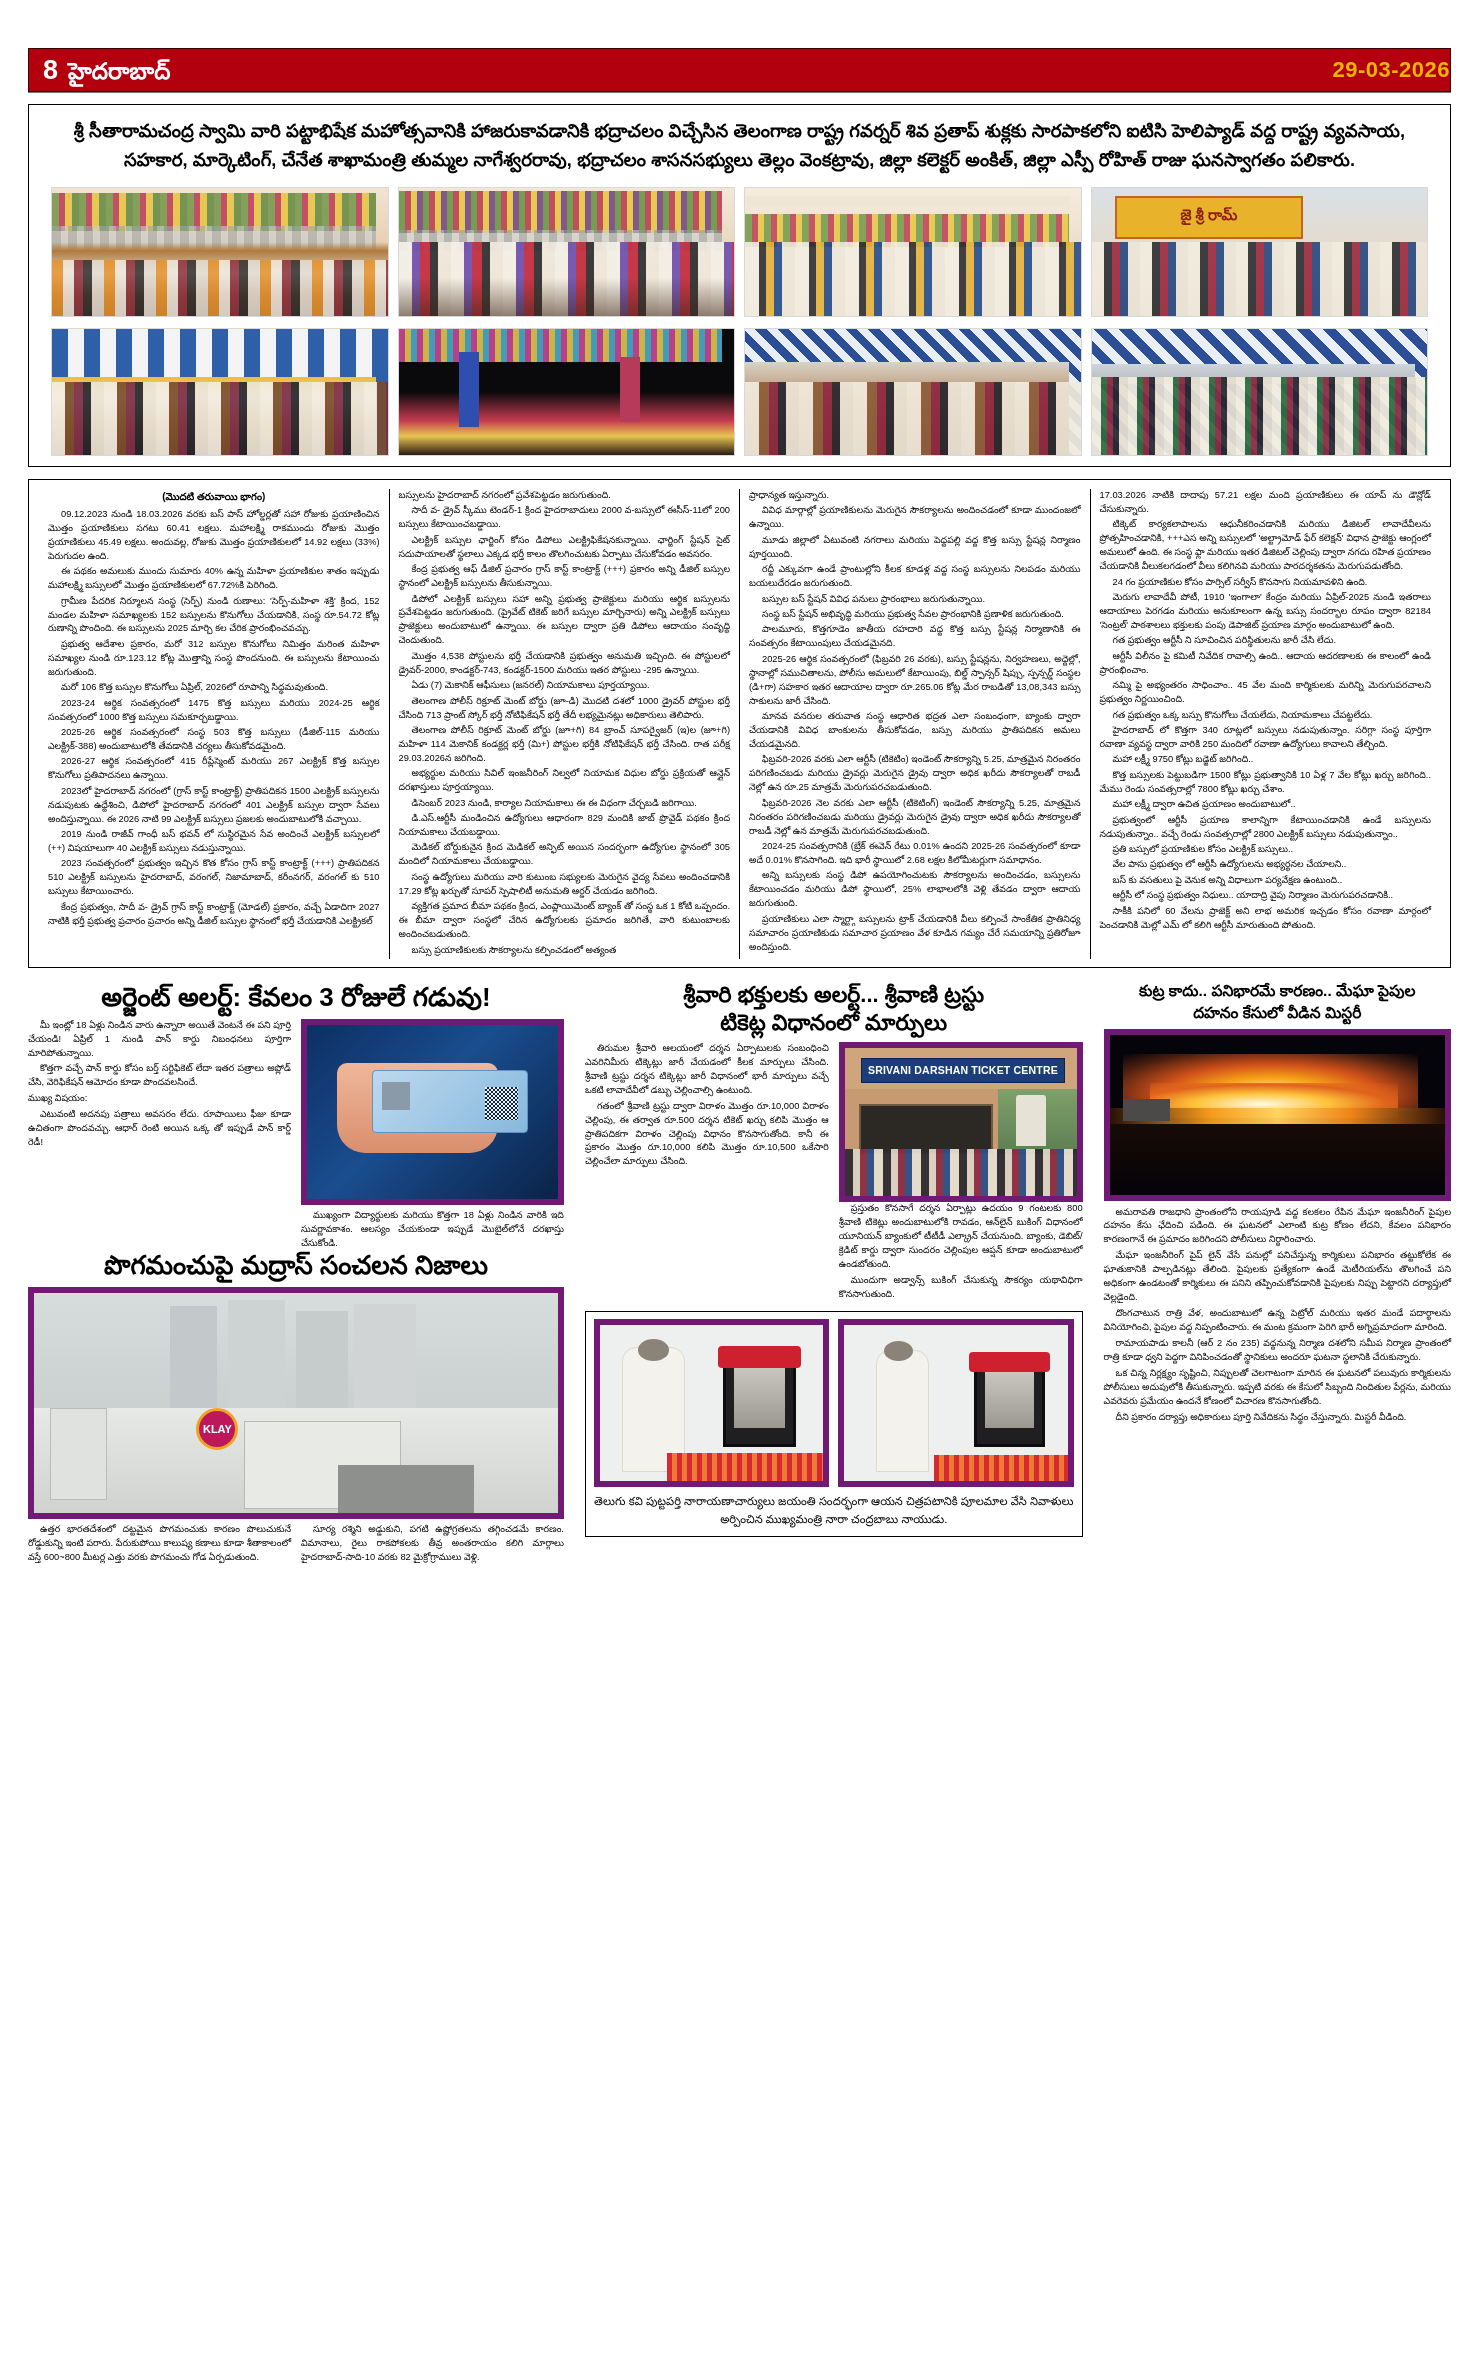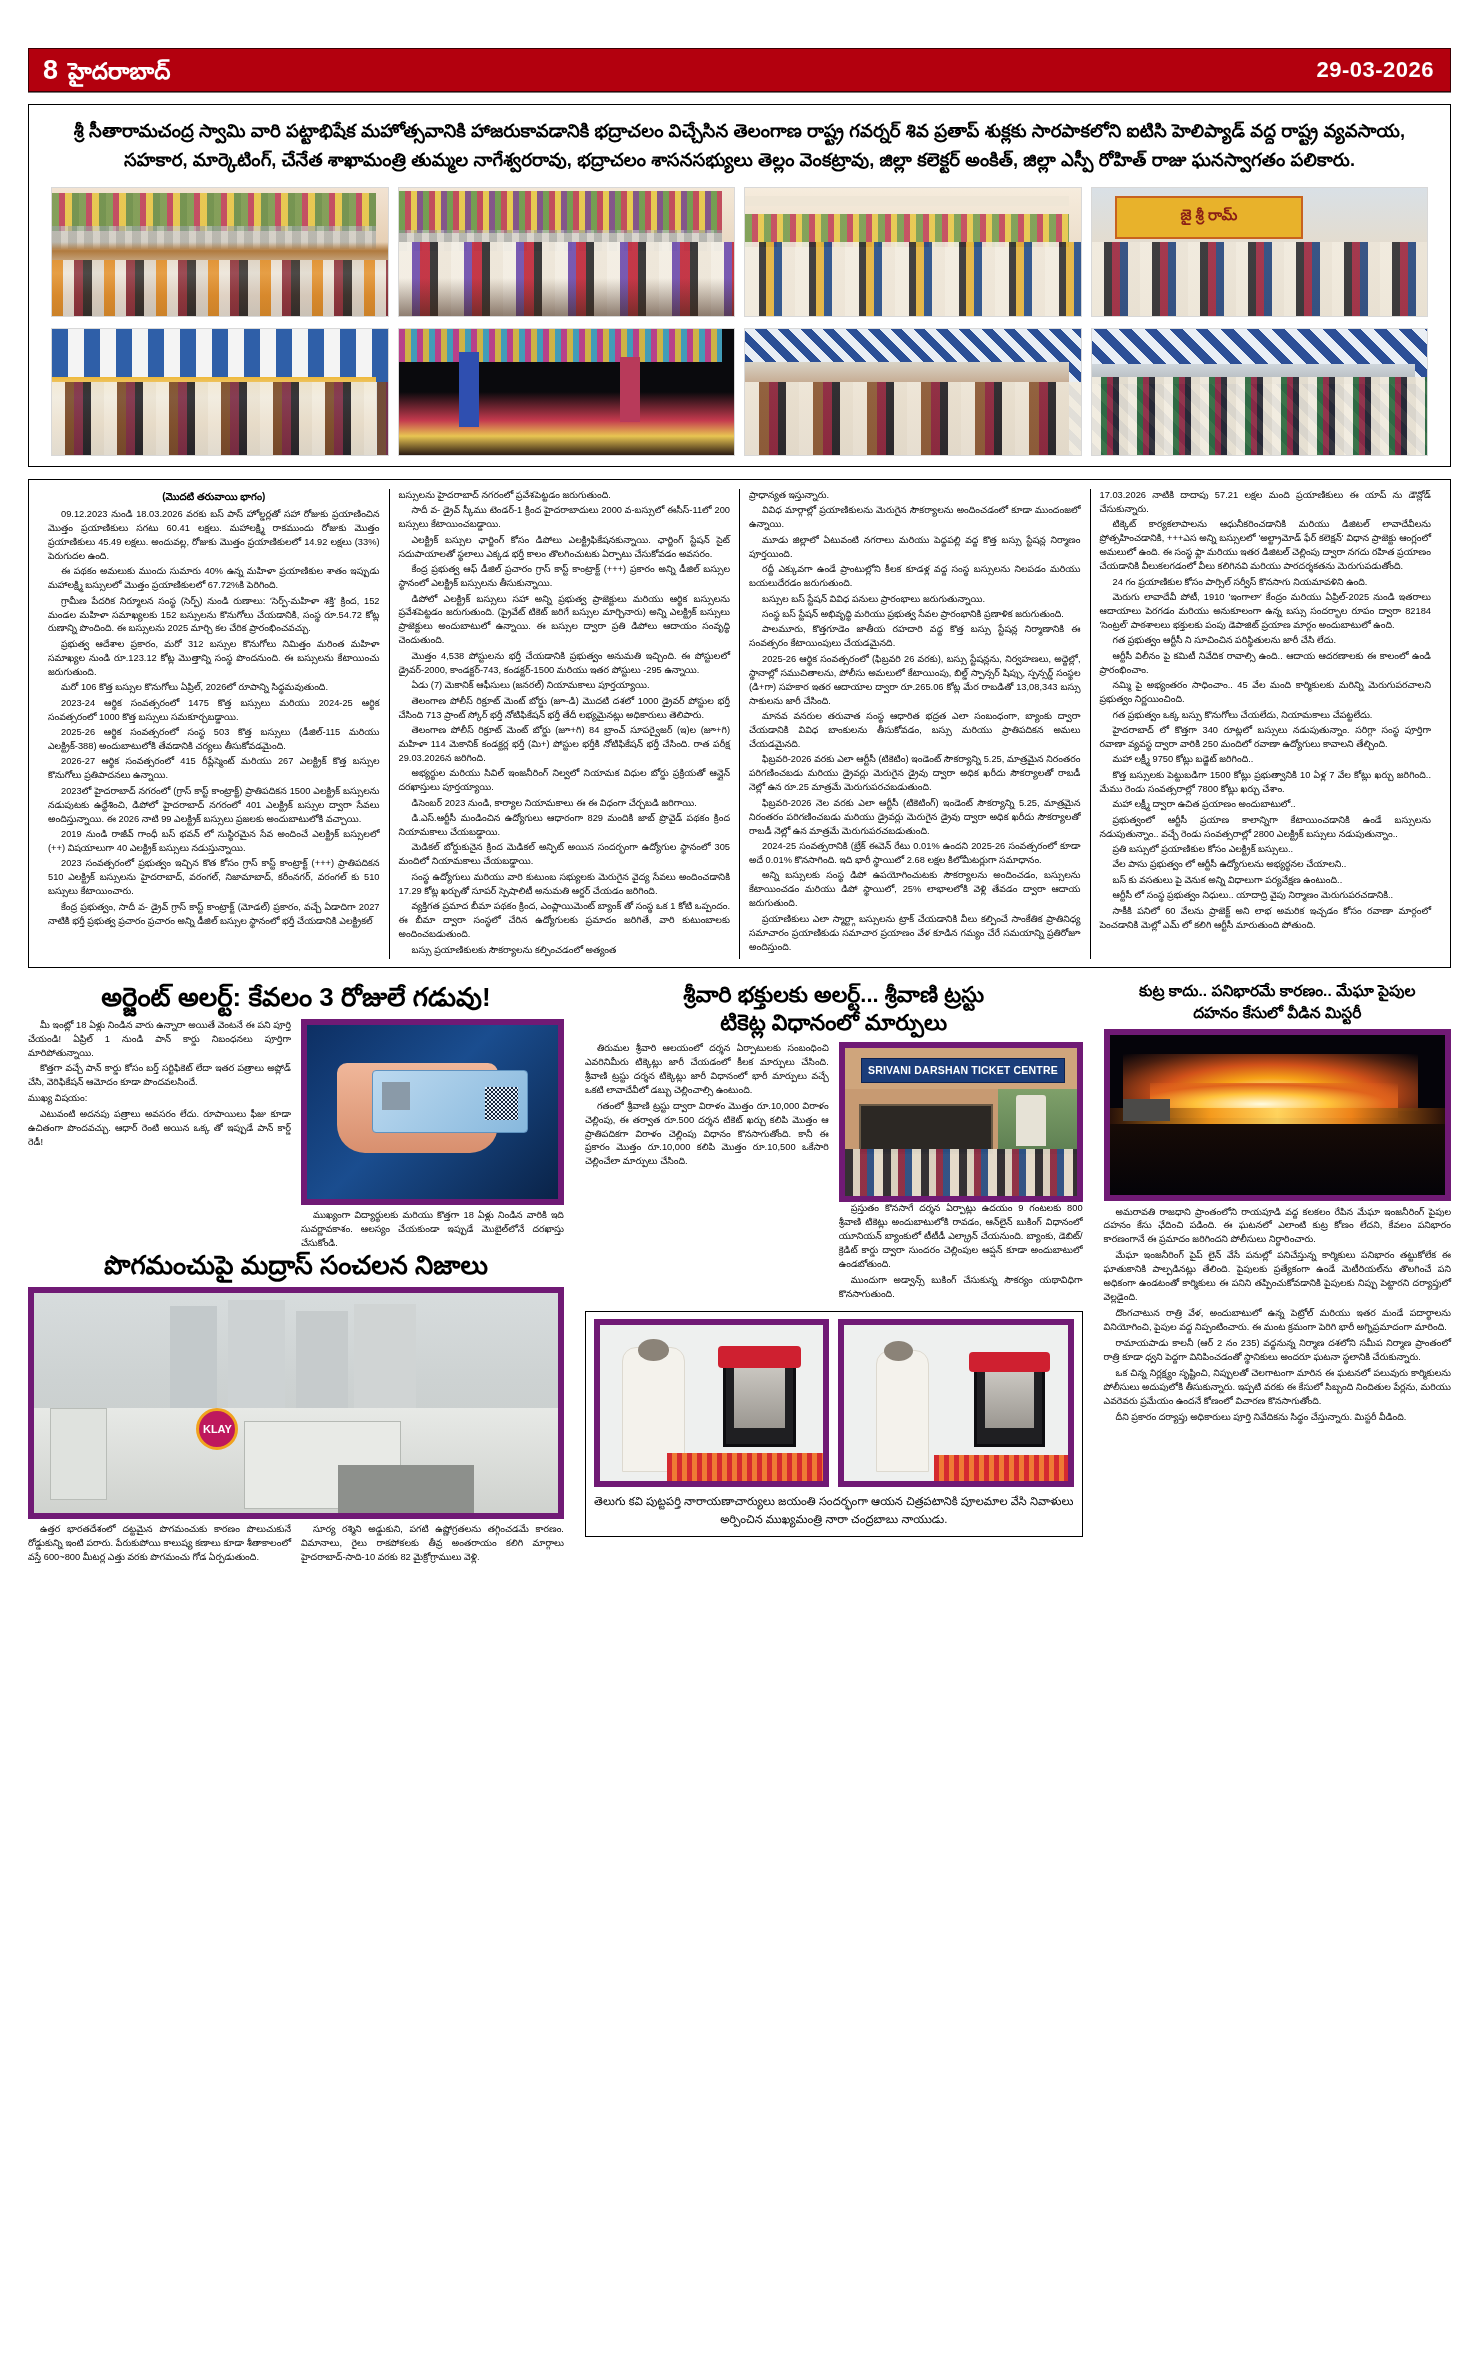--- a/index.html
+++ b/index.html
@@ -24,22 +24,22 @@
     box-shadow: 0 1px 0 #777;
   }
   .mast-left { display:flex; align-items:baseline; gap:10px; padding-left:14px; }
   .mast-page-no { color:#fff; font-size:27px; font-weight:bold; line-height:1; }
   .mast-city { color:#fff; font-size:23px; font-weight:bold; line-height:1; }
   .mast-title {
     position:absolute; left:0; right:0; text-align:center;
     color:#fff; font-size:25px; font-weight:bold; letter-spacing:.5px;
   }
   .mast-date {
-    margin-left:auto; padding-right:16px;
-    color:#ffffff; font-size:22px; font-weight:bold; letter-spacing:.5px;
+    margin-left:auto; 
+    color:#eab308; font-size:22px; font-weight:bold; letter-spacing:.5px;
   }
 
   
   .lead-box { border:1px solid #000; margin-top:12px; padding:12px 22px 10px; }
   .lead-caption {
     font-size:18.2px; line-height:1.62; text-align:center; font-weight:bold;
     letter-spacing:.1px;
   }
   .photo-row { display:flex; gap:9px; margin-top:11px; }
   .photo-row .ph { flex:1; height:130px; border:1px solid #d8d8d8; position:relative; overflow:hidden; }

